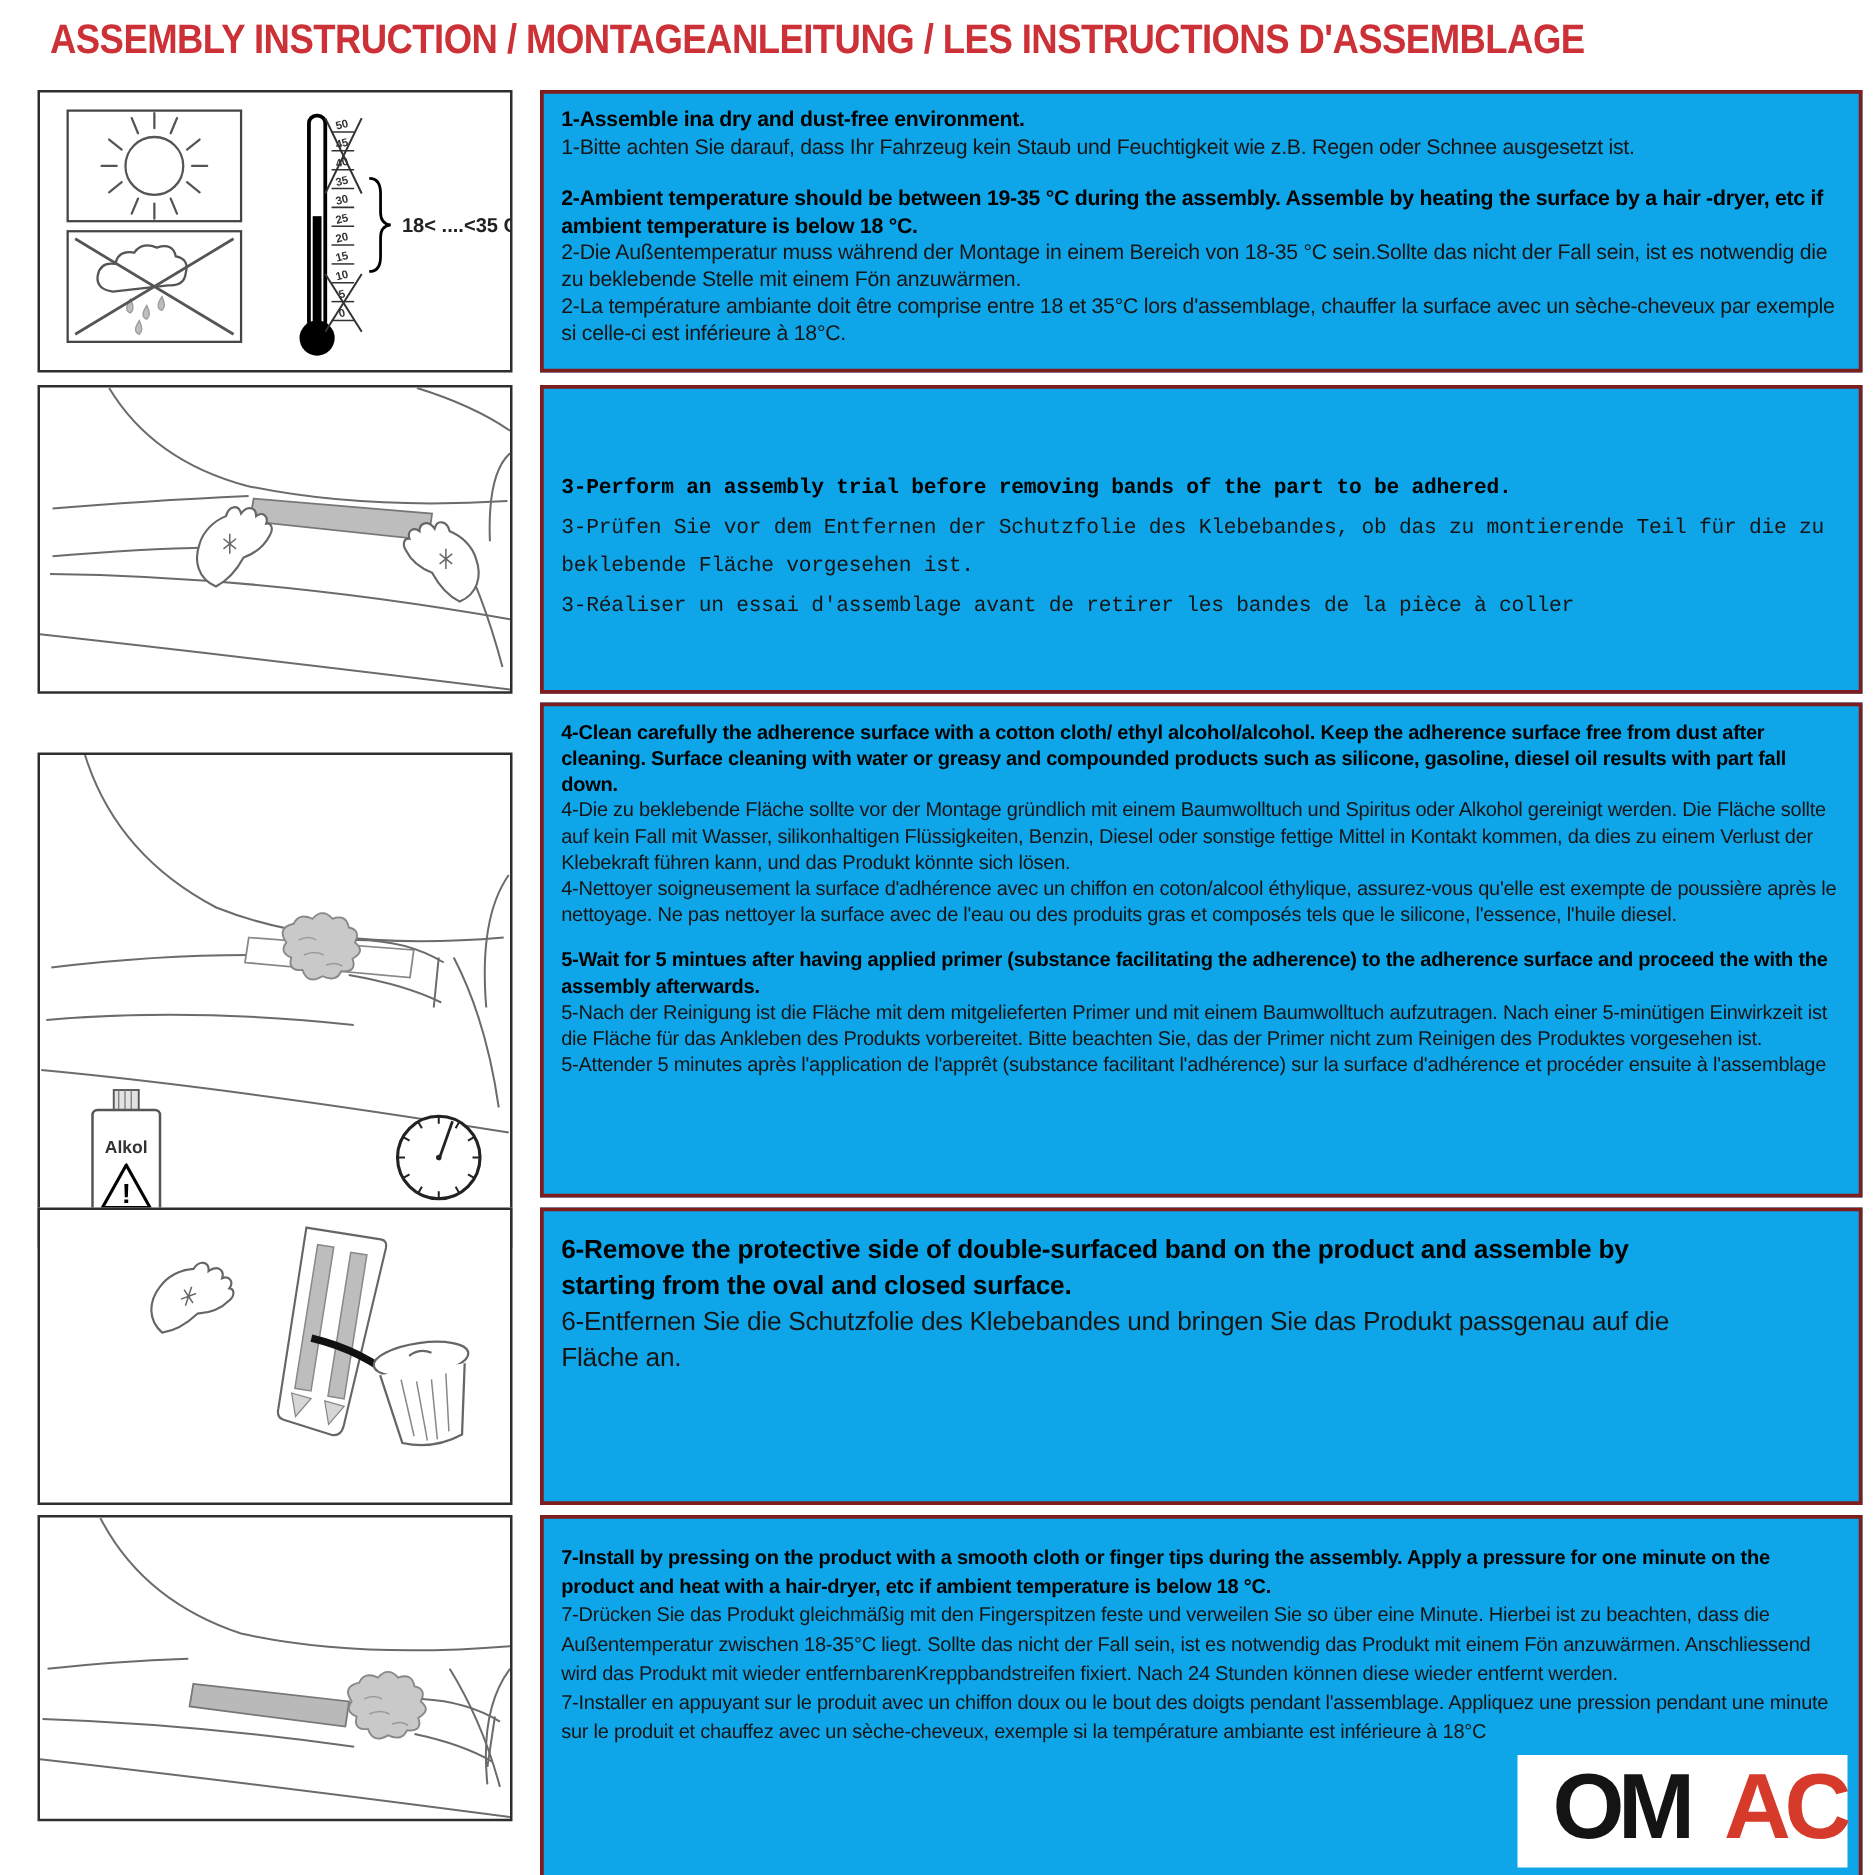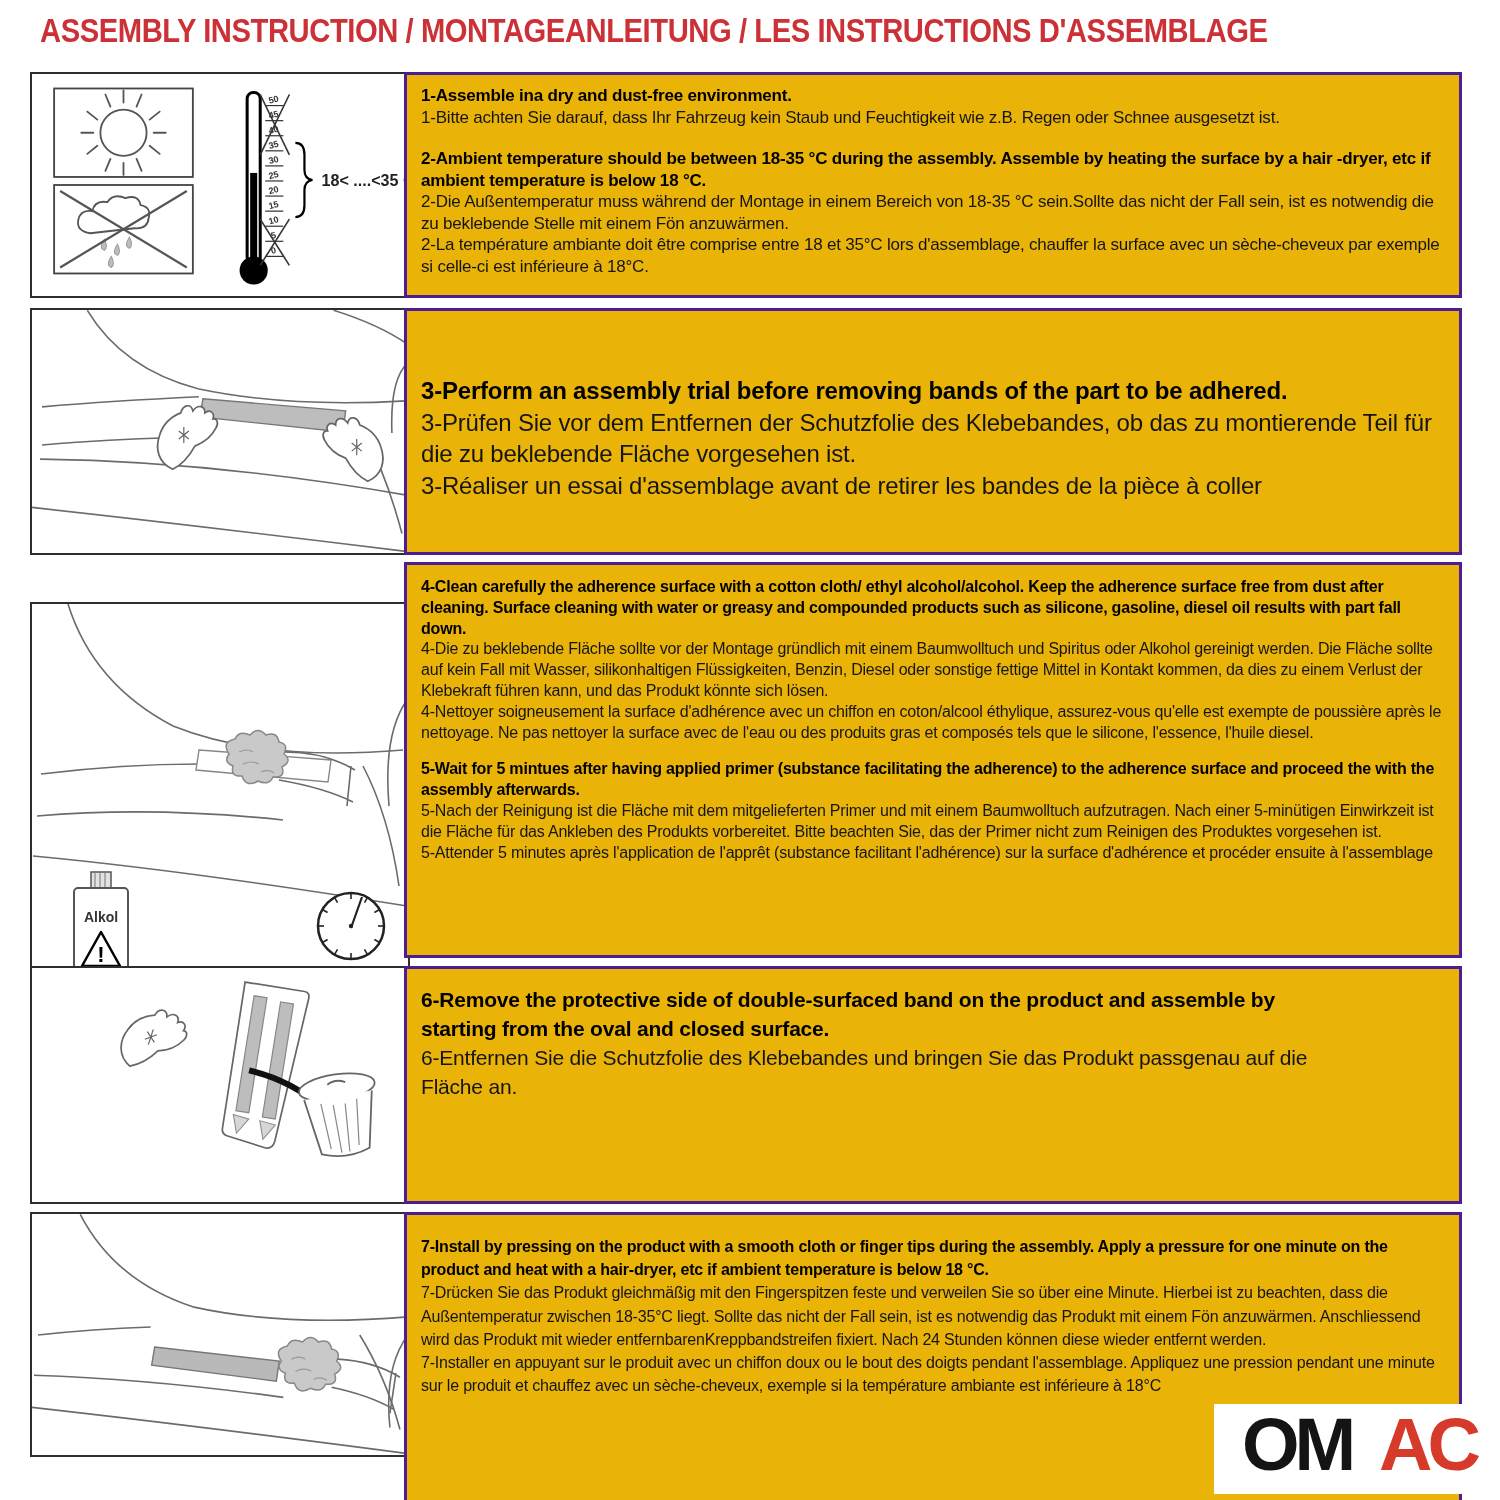--- a/index.html
+++ b/index.html
@@ -3,34 +3,34 @@
 <meta charset="utf-8">
 <style>
   html,body{margin:0;padding:0;background:#ffffff;}
   .page{position:relative;width:1500px;height:1500px;background:#fff;
         font-family:"Liberation Sans",sans-serif;overflow:hidden;}
   .title{position:absolute;top:12px;left:40px;width:1460px;
          font-size:33px;font-weight:bold;color:#cc3137;white-space:nowrap;
          letter-spacing:-0.5px;transform:scaleX(0.885);transform-origin:left top;}
   .illus{position:absolute;left:30px;width:380px;border:2px solid #2e2e2e;
          background:#fff;box-sizing:border-box;}
-  .textbox{position:absolute;left:404px;width:1058px;border:3px solid #4c1d95;
-         background:#eab308;box-sizing:border-box;padding:10px 14px;color:#151515;}
+  .textbox{position:absolute;left:432px;width:1058px;border:3px solid #7f1d1d;
+         background:#0ea5e9;box-sizing:border-box;padding:10px 14px;color:#151515;}
   .textbox p{margin:0;letter-spacing:-0.2px;}
   p.b{font-weight:bold;color:#000;}
   p.gap{margin-top:20px;}
   
   .i1{top:72px;height:226px;}   .x1{top:72px;height:226px;padding-top:10px;}
   .i2{top:308px;height:247px;}  .x2{top:308px;height:247px;padding-top:64px;}
   .i3{top:562px;height:396px;margin-top:40px;}  .x3{top:562px;height:396px;padding-top:12px;}
   .i4{top:966px;height:238px;}  .x4{top:966px;height:238px;padding-top:16px;padding-right:120px;}
   .i5{top:1212px;height:245px;} .x5{top:1212px;height:300px;padding-top:20px;}
   
   .x1 p{font-size:17px;line-height:21.5px;}
-  .x2 p{font-size:24px;line-height:31.5px;}
+  .x2 p{font-size:17px;line-height:31.5px;font-family:Liberation Mono, monospace;}
   .x3 p{font-size:16px;line-height:20.8px;}
   .x3 p.gap{margin-top:16px;}
   .x4 p{font-size:21px;line-height:29px;}
   .x5 p{font-size:16px;line-height:23.2px;}
   .illus svg{display:block;width:100%;height:100%;}
   
   .logo{position:absolute;top:1404px;right:22px;background:#fff;
         padding:4px 2px 12px 28px;line-height:1;white-space:nowrap;}
   .logo span{font-size:74px;font-weight:800;letter-spacing:-5px;
         font-family:"Liberation Sans",sans-serif;}
@@ -111,21 +111,21 @@
             <line x1="256" y1="144" x2="227" y2="190"></line>
         </g>
         <path d="M262 68 Q271 68 271 80 L271 95 Q271 104 279 105 Q271 106 271 115 L271 130 Q271 142 262 142" fill="none" stroke="#000" stroke-width="2.2"></path>
         <text x="288" y="111" font-size="16" font-weight="600" fill="#222">18&lt; ....&lt;35 C</text>
       </g>
     </svg>
   </div>
   <div class="textbox x1">
     <p class="b">1-Assemble ina dry and dust-free environment.</p>
     <p>1-Bitte achten Sie darauf, dass Ihr Fahrzeug kein Staub und Feuchtigkeit wie z.B. Regen oder Schnee ausgesetzt ist.</p>
-    <p class="b gap">2-Ambient temperature should be between 18-35 °C  during the assembly. Assemble by heating the surface by a hair -dryer, etc if ambient temperature is below 18 °C.</p>
+    <p class="b gap">2-Ambient temperature should be between 19-35 °C  during the assembly. Assemble by heating the surface by a hair -dryer, etc if ambient temperature is below 18 °C.</p>
     <p>2-Die Außentemperatur muss während der Montage in einem Bereich von 18-35 °C  sein.Sollte das nicht der Fall sein, ist es notwendig die zu beklebende Stelle mit einem Fön anzuwärmen.</p>
     <p>2-La température ambiante doit être comprise entre 18 et 35°C lors d'assemblage, chauffer la surface avec un sèche-cheveux par exemple si celle-ci est inférieure à 18°C.</p>
   </div>
 
   <div class="illus i2">
     <svg viewBox="0 0 374 241">
       <g fill="none" stroke="#6b6b6b" stroke-width="1.6">
         <path d="M55 0 Q90 58 165 78 Q255 97 372 90"></path>
         <path d="M300 0 Q345 14 374 34"></path>
         <path d="M374 52 Q356 68 358 122"></path>

